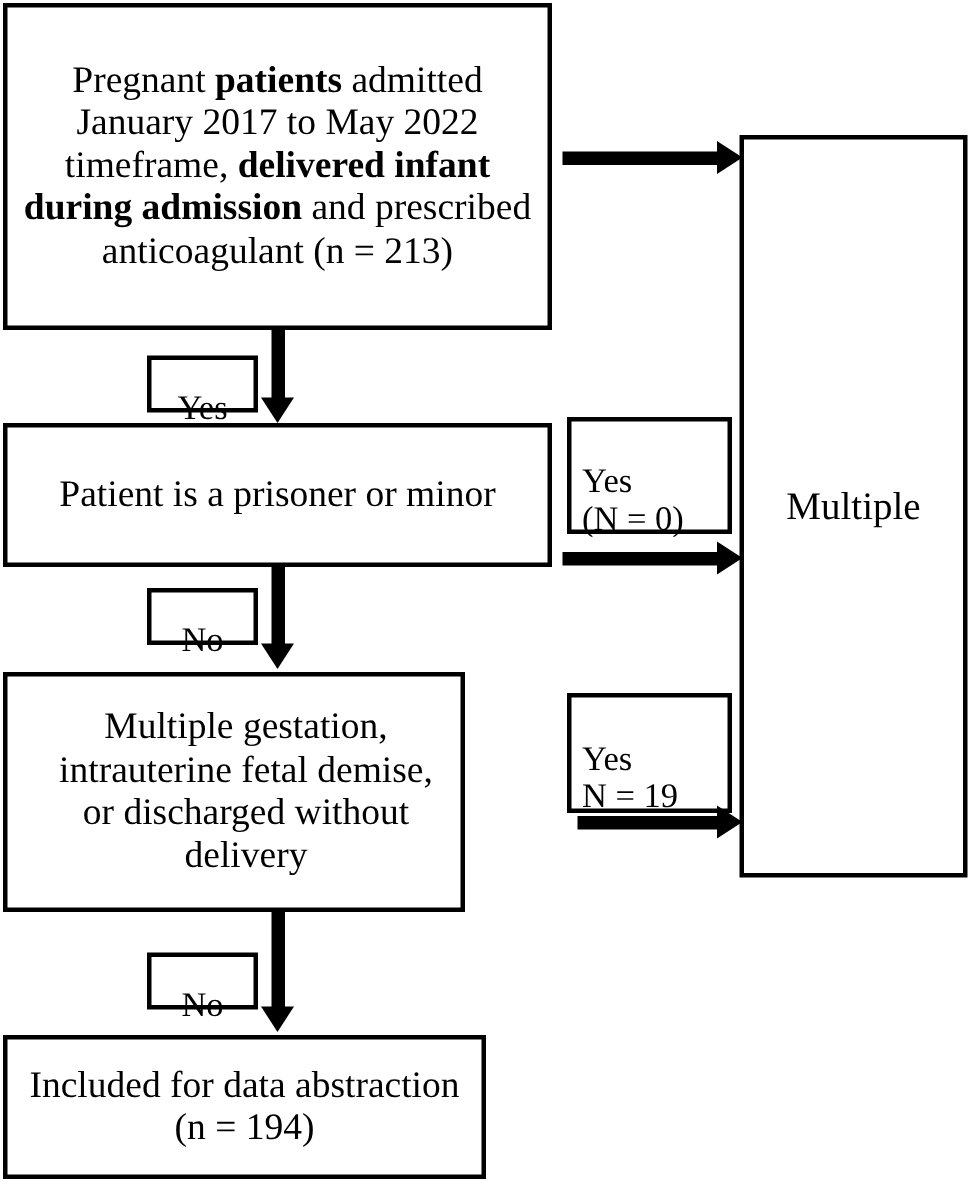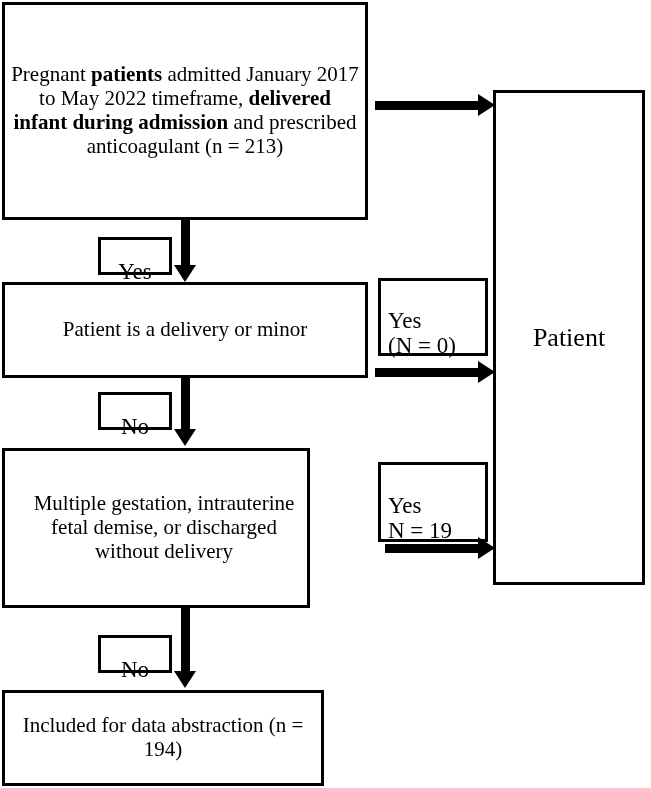--- a/index.html
+++ b/index.html
@@ -28,21 +28,21 @@
     align-items: center;
     justify-content: center;
     text-align: center;
   }
   .node .txt {
     display: block;
     width: 100%;
     padding: 0 6px;
     box-sizing: border-box;
     line-height: 1.14;
-    font-size: 21px;
+    font-size: 25px;
   }
   .node .txt b { font-weight: bold; }
 
   
   .minilabel {
     position: absolute;
     box-sizing: border-box;
     border: 3px solid #000000;
     background: #ffffff;
     display: flex;
@@ -151,33 +151,33 @@
 </head>
 <body>
 
 <div id="canvas">
 
   <div class="node" id="box-eligible">
     <span class="txt">Pregnant <b>patients</b> admitted January 2017 to May 2022 timeframe, <b>delivered infant during admission</b> and prescribed anticoagulant (n = 213)</span>
   </div>
 
   <div class="node" id="box-prisoner">
-    <span class="txt">Patient is a delivery or minor</span>
+    <span class="txt">Patient is a prisoner or minor</span>
   </div>
 
   <div class="node" id="box-gestation">
     <span class="txt">Multiple gestation, intrauterine fetal demise, or discharged without delivery</span>
   </div>
 
   <div class="node" id="box-included">
     <span class="txt">Included for data abstraction (n = 194)</span>
   </div>
 
   <div class="node" id="box-excluded">
-    <span class="txt">Patient</span>
+    <span class="txt">Multiple</span>
   </div>
 
   <div class="minilabel" id="label-yes-1">
     <span class="mtxt">Yes</span>
   </div>
 
   <div class="minilabel" id="label-no-1">
     <span class="mtxt">No</span>
   </div>
 

